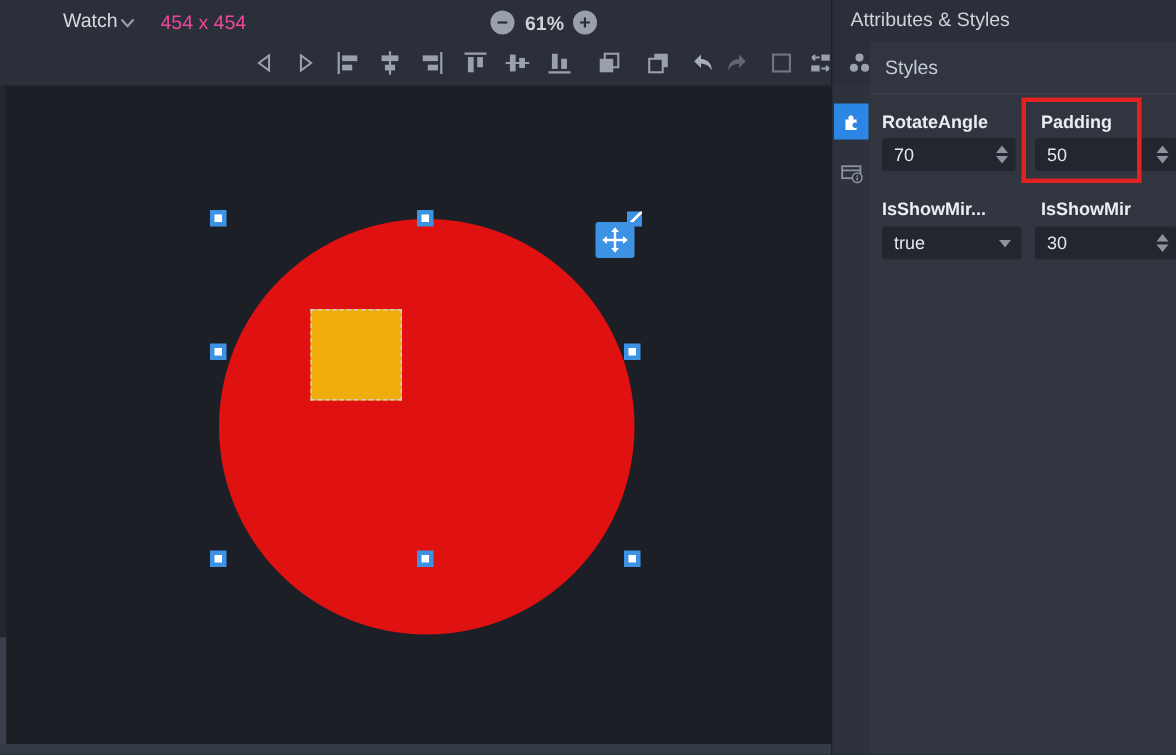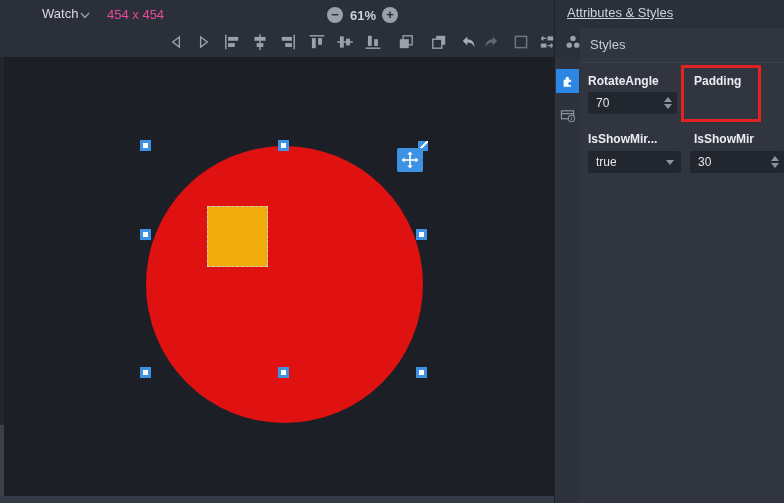--- a/index.html
+++ b/index.html
@@ -17,21 +17,21 @@
   .watch-caret { left:80px; top:12px; width:10px; height:7px; }
   .canvas-size { left:107px; top:7px; font-size:13px; color:#ec4899; }
   .zoom-btn {
     width:16px; height:16px; top:7px; border-radius:50%;
     background:#99a0ab; color:#262b34; font-size:13px; font-weight:bold;
     text-align:center; line-height:15px; cursor:pointer;
   }
   .zoom-minus { left:327px; }
   .zoom-plus  { left:382px; }
   .zoom-level { left:345px; top:8px; width:36px; text-align:center; font-size:13px; font-weight:bold; color:#ccd1d8; }
-  .panel-header { left:567px; top:5px; font-size:13px; color:#ced3da;text-decoration:underline; }
+  .panel-header { left:567px; top:5px; font-size:13px; color:#ced3da; }
 
   
   .tb-icon { top:33px; width:18px; height:18px; cursor:pointer; }
   .tb-icon svg { width:18px; height:18px; }
 
   
   .canvas {
     left:4px; top:57px; width:550px; height:439px;
     background:#1c2026; overflow:hidden;
   }
@@ -243,20 +243,24 @@
   <div class="feature-title">Styles</div>
   <div class="panel-sep"></div>
 
   <div class="field-label" style="left:8px;top:46px">RotateAngle</div>
   <div class="field-label" style="left:114px;top:46px">Padding</div>
 
   <div class="field-input" style="left:8px;top:64px;width:89px">
     <span>70</span>
     <span class="spinner"></span>
   </div>
+  <div class="field-input" style="left:110px;top:64px;width:94px">
+    <span>50</span>
+    <span class="spinner"></span>
+  </div>
 
   <div class="field-label" style="left:8px;top:104px">IsShowMir...</div>
   <div class="field-label" style="left:114px;top:104px">IsShowMir</div>
 
   <div class="field-input" style="left:8px;top:123px;width:93px">
     <span>true</span>
     <span class="select-caret"></span>
   </div>
   <div class="field-input" style="left:110px;top:123px;width:94px">
     <span>30</span>

